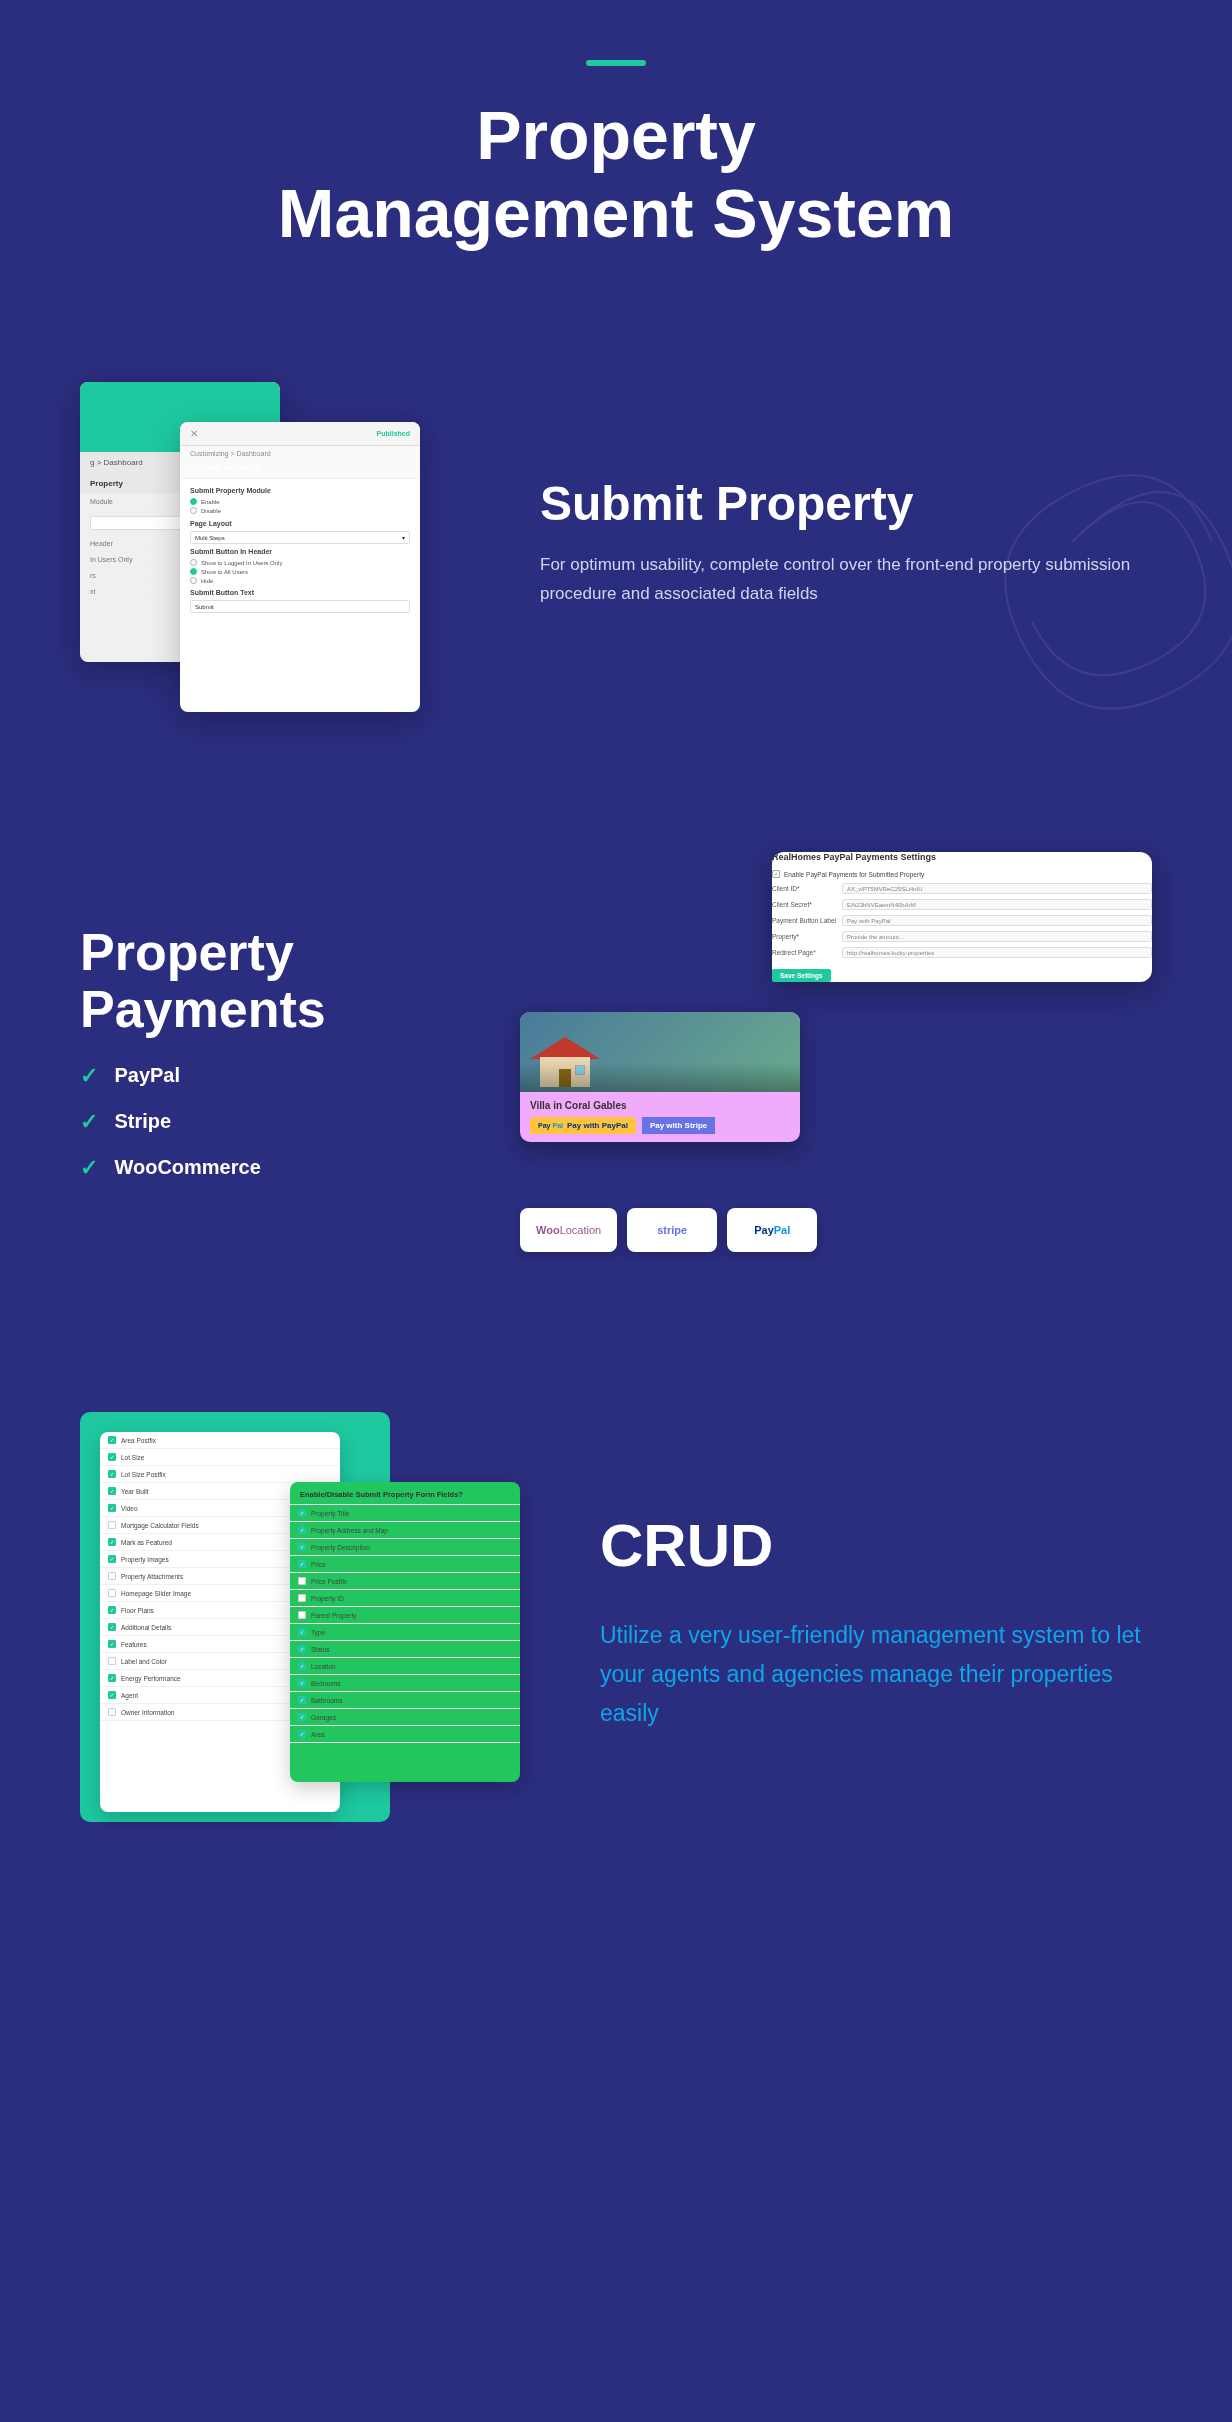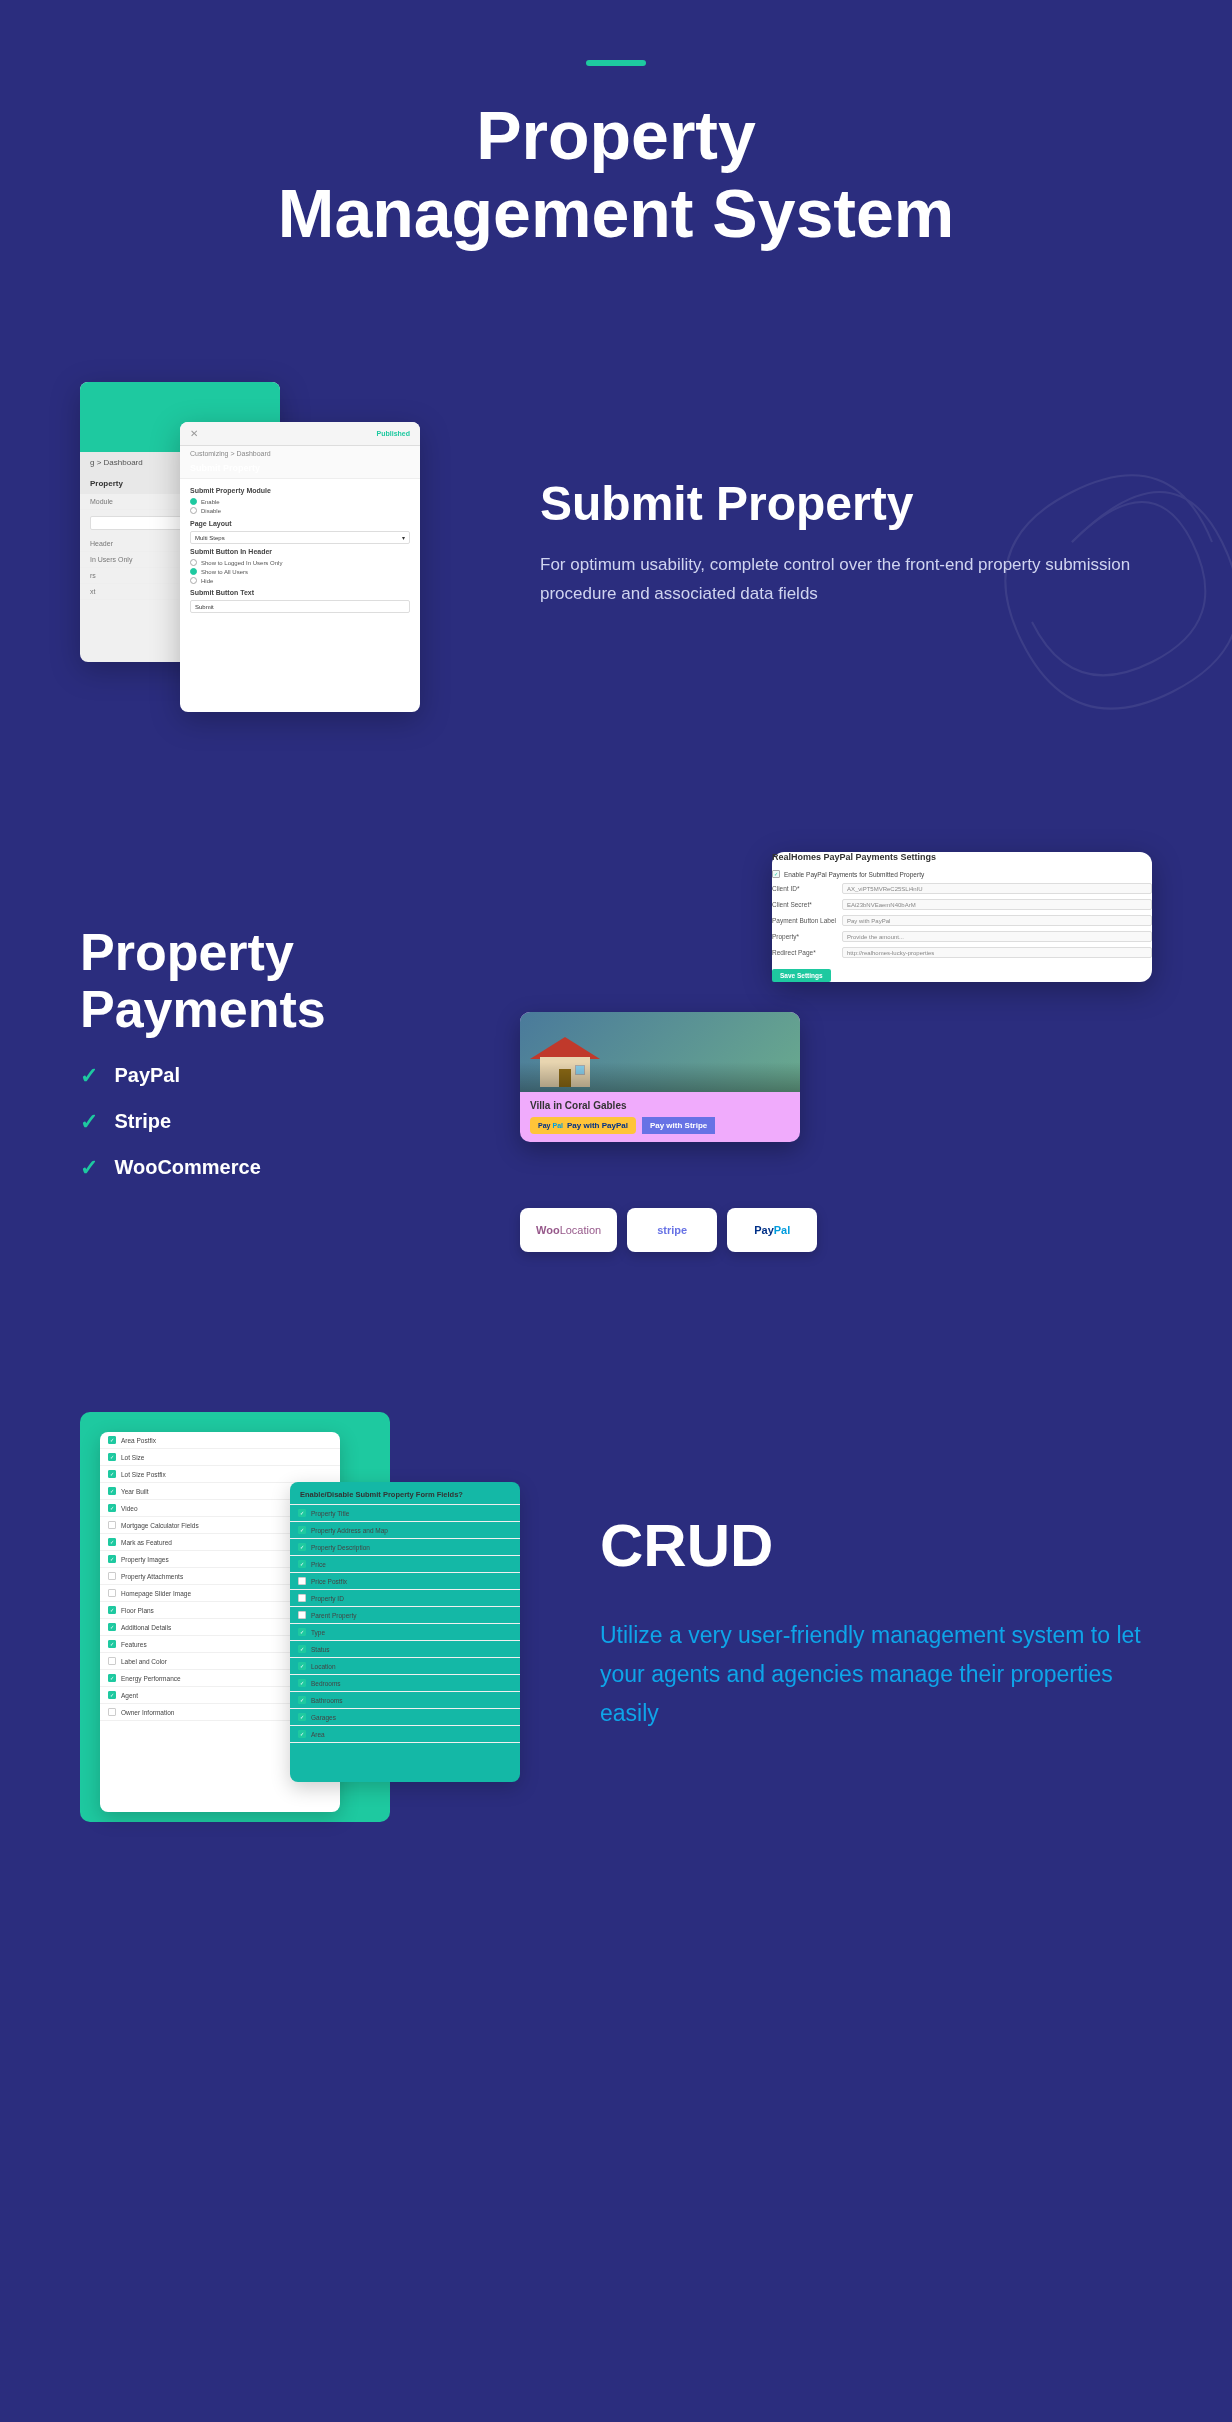--- a/index.html
+++ b/index.html
@@ -477,21 +477,21 @@
       border-radius: 8px;
       width: 240px;
       height: 380px;
       position: absolute;
       left: 20px;
       top: 40px;
       box-shadow: 0 6px 20px rgba(0,0,0,0.2);
       overflow: hidden;
     }
     .crud-mock-card-right {
-      background: #14b8a6;
+      background: #22c55e;
       border-radius: 8px;
       width: 230px;
       height: 300px;
       position: absolute;
       right: 0;
       top: 90px;
       box-shadow: 0 6px 20px rgba(0,0,0,0.2);
       overflow: hidden;
     }
 

